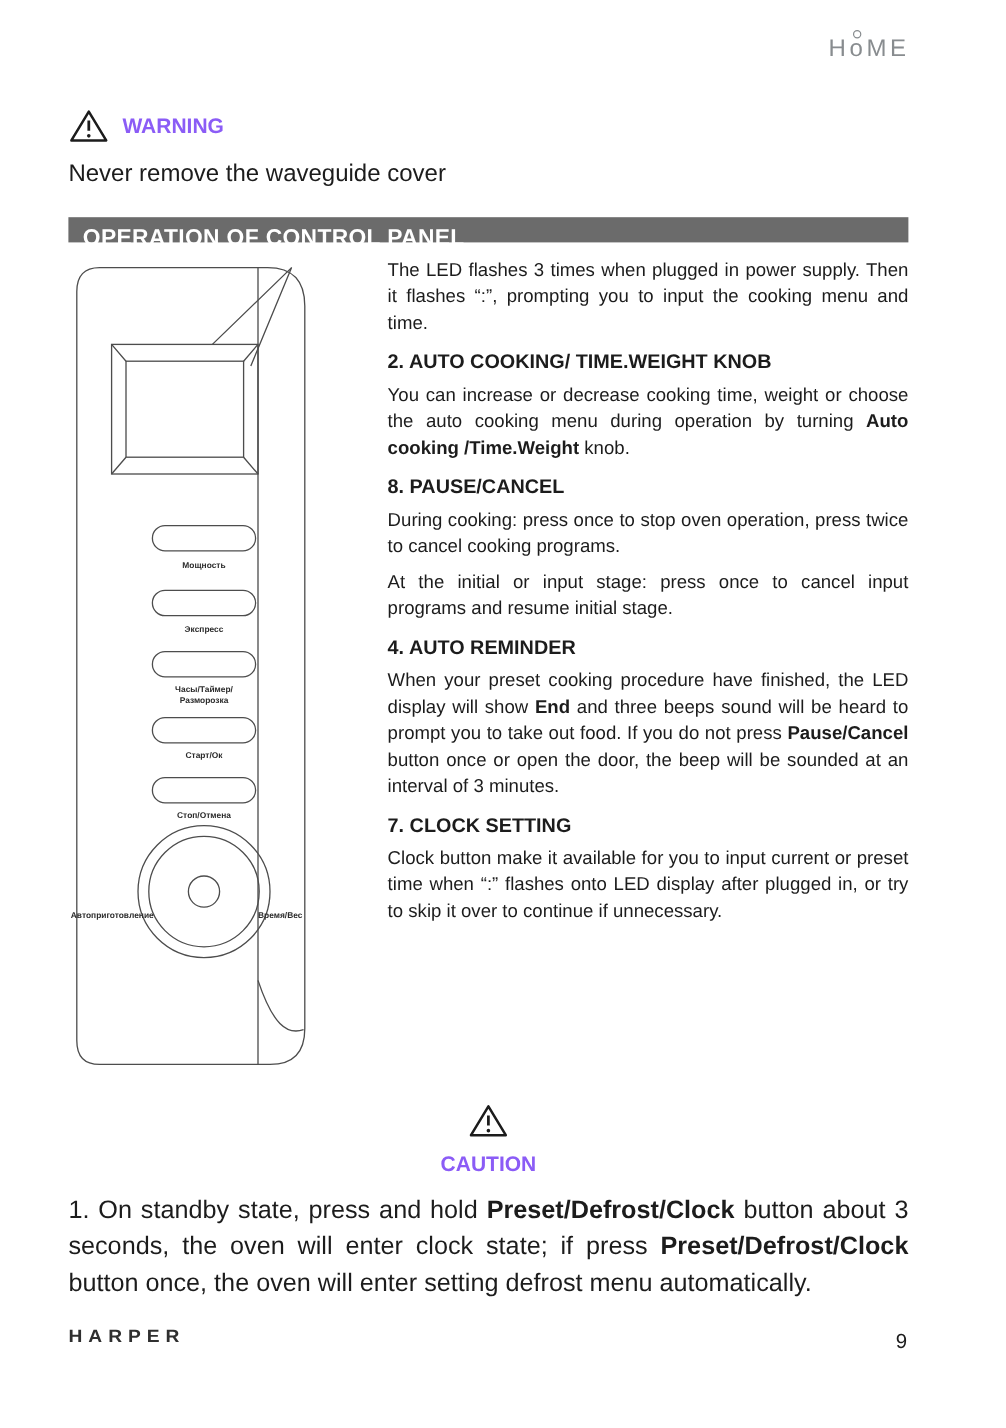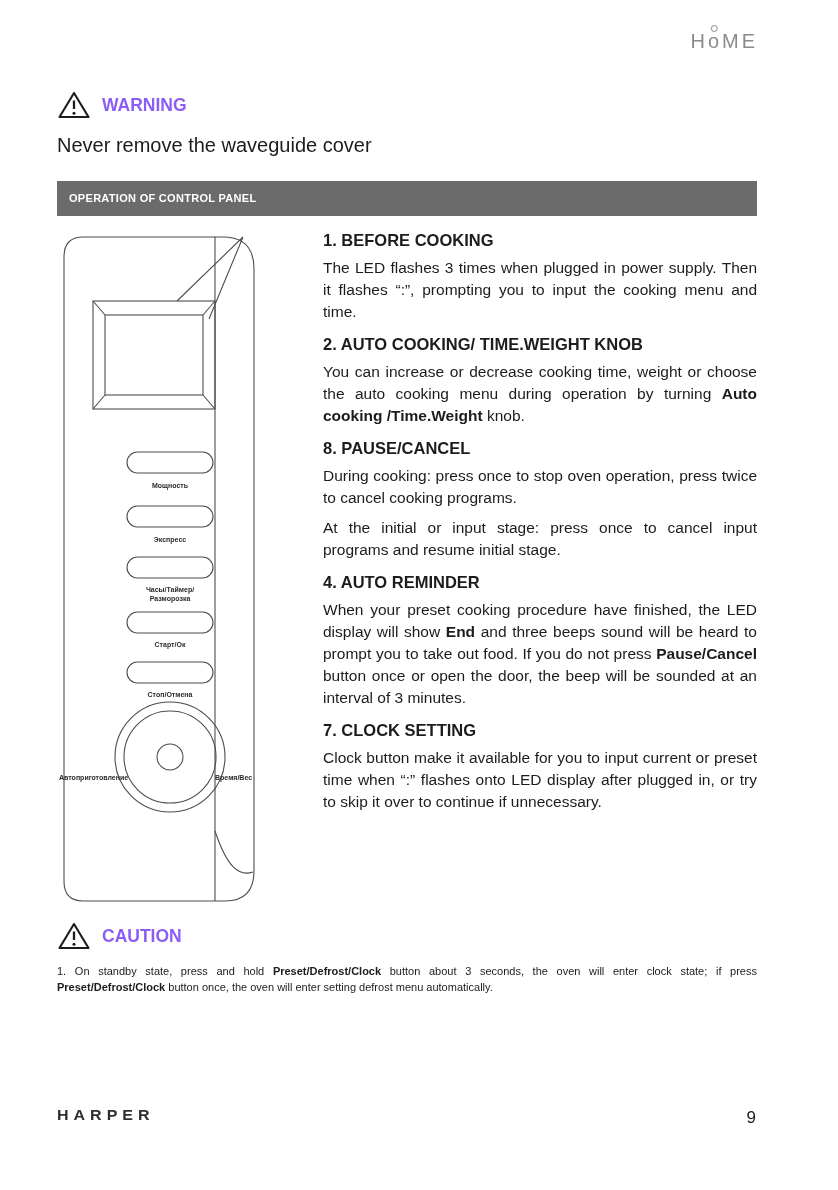--- a/index.html
+++ b/index.html
@@ -11,40 +11,40 @@
   .brand .o-wrap{position:relative;display:inline-block;}
   .brand .ring{position:absolute;left:50%;top:-5px;transform:translateX(-60%);width:5px;height:5px;border:1.3px solid #888c8f;border-radius:50%;}
 
   .content{padding:90px 81px 0 57px;}
 
   .alert-row{display:flex;align-items:center;gap:11px;font-weight:bold;font-size:17.5px;color:#8b5cf6;}
   .alert-row svg{display:block;}
 
   .lead{margin:14px 0 0;font-size:20px;}
 
-  .banner{margin-top:24px;height:35px;line-height:35px;background:#6b6b6b;color:#ffffff;font-weight:bold;font-size:11px;padding-left:12px;letter-spacing:.3px;}
+  .banner{margin-top:24px;height:21px;line-height:35px;background:#6b6b6b;color:#ffffff;font-weight:bold;font-size:19px;padding-left:12px;letter-spacing:.3px;}
 
   .main{display:flex;gap:16px;margin-top:13px;align-items:flex-start;}
 
   
   .figure{position:relative;width:250px;height:688px;flex:none;}
   .figure svg{position:absolute;left:0;top:0;}
   .btn-label{position:absolute;left:53px;width:120px;text-align:center;font-size:7px;font-weight:bold;color:#2b2b2b;line-height:1.3;white-space:pre-line;}
   .knob-label{position:absolute;font-size:7px;font-weight:bold;color:#2b2b2b;}
   .knob-label.left{left:2px;top:545px;width:76px;text-align:left;}
   .knob-label.right{left:158px;top:545px;width:62px;text-align:left;}
 
   
   .text-col{flex:1;min-width:0;}
   .text-col h3{font-size:16.5px;margin:12px 0 7px;font-weight:bold;}
   .text-col h3:first-child{margin-top:2px;}
   .text-col p{font-size:15.5px;line-height:1.42;margin:0 0 8px;text-align:justify;}
 
-  .caution-row{margin-top:4px;}
-  .caution-text{margin:13px 0 0;font-size:11px;line-height:1.45;text-align:justify;}
+  .caution-row{margin-top:16px;flex-direction:column;}
+  .caution-text{margin:13px 0 0;font-size:21px;line-height:1.45;text-align:justify;}
 
   .harper{position:absolute;left:57px;top:1106px;font-size:16px;font-weight:bold;letter-spacing:5px;color:#2f2f2f;transform:scaleY(.92);}
   .page-number{position:absolute;right:82px;top:1108px;font-size:17px;color:#1c1c1c;}
 </style>
 </head>
 <body>
 
 <div class="page">
 
   <div class="brand">
@@ -101,21 +101,20 @@
         <div class="btn-label" style="top:306px">Экспресс</div>
         <div class="btn-label" style="top:356px">Часы/Таймер/
 Разморозка</div>
         <div class="btn-label" style="top:411px">Старт/Ок</div>
         <div class="btn-label" style="top:461px">Стоп/Отмена</div>
         <div class="knob-label left">Автоприготовление</div>
         <div class="knob-label right">Время/Вес</div>
       </div>
 
       <div class="text-col">
-        <h3>1. BEFORE COOKING</h3>
         <p>The LED flashes 3 times when plugged in power supply. Then it flashes “:”, prompting you to input the cooking menu and time.</p>
 
         <h3>2. AUTO COOKING/ TIME.WEIGHT KNOB</h3>
         <p>You can increase or decrease cooking time, weight or choose the auto cooking menu during operation by turning <b>Auto cooking /Time.Weight</b> knob.</p>
 
         <h3>8. PAUSE/CANCEL</h3>
         <p>During cooking: press once to stop oven operation, press twice to cancel cooking programs.</p>
         <p>At the initial or input stage: press once to cancel input programs and resume initial stage.</p>
 
         <h3>4. AUTO REMINDER</h3>

